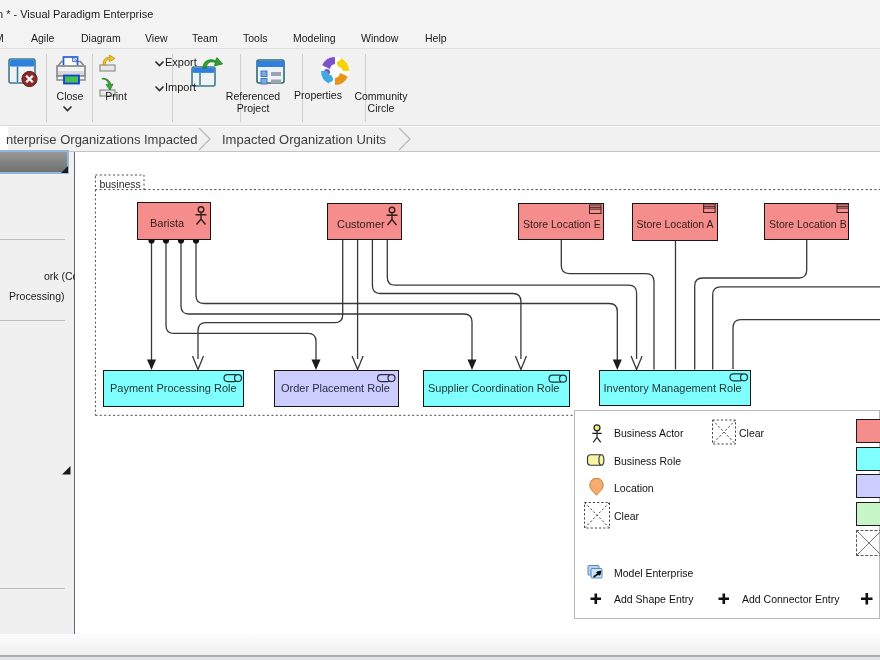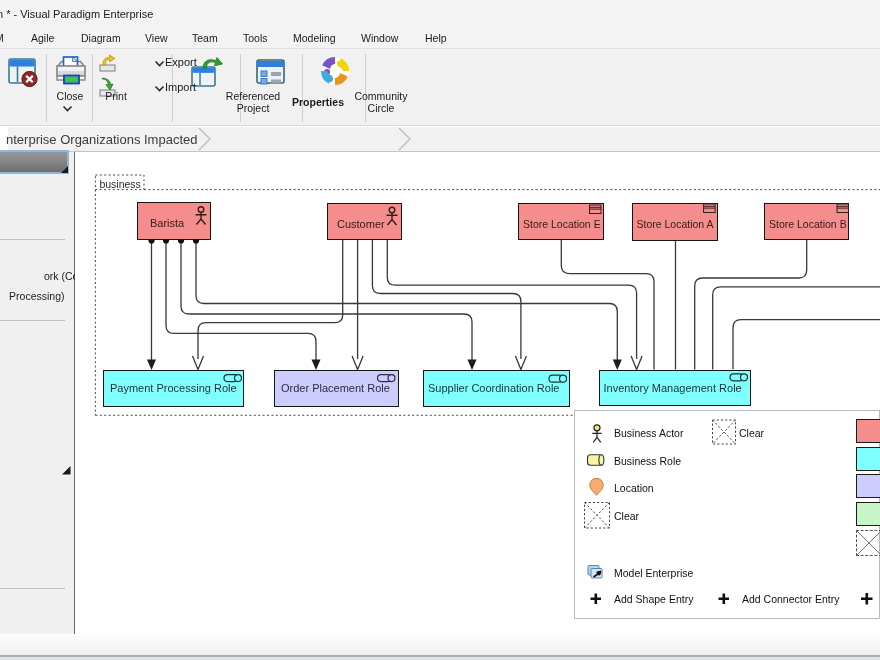--- a/index.html
+++ b/index.html
@@ -122,25 +122,26 @@
 
       <path d="M63.5 57.5 l4 4 l4 -4" fill="none" stroke="#2b2b2b" stroke-width="1.6"></path>
       <path d="M155.5 12.5 l4 4 l4 -4" fill="none" stroke="#2b2b2b" stroke-width="1.6"></path>
       <path d="M155.5 37.5 l4 4 l4 -4" fill="none" stroke="#2b2b2b" stroke-width="1.6"></path>
     </svg>
     <div class="tlabel" style="left:4px;top:41px;width:36px;">Close</div>
     <div class="tlabel" style="left:50px;top:41px;width:36px;">Print</div>
     <div class="tlabel" style="left:117px;top:7px;font-size:11px;">Export</div>
     <div class="tlabel" style="left:117px;top:32px;font-size:11px;">Import</div>
     <div class="tlabel" style="left:172px;top:41px;width:66px;">Referenced<br>Project</div>
-    <div class="tlabel" style="left:238px;top:47px;width:64px;font-weight:bold;">Properties</div>
+    <div class="tlabel" style="left:238px;top:40px;width:64px;">Properties</div>
     <div class="tlabel" style="left:300px;top:41px;width:66px;">Community<br>Circle</div>
   </div>
   <div class="abs" id="crumbbar">
     <span class="crumb" style="left:-2px">nterprise Organizations Impacted</span>
+    <span class="crumb" style="left:214px">Impacted Organization Units</span>
     <svg width="880" height="24" style="position:absolute;left:0;top:0">
       <path d="M191 1 L202 12 L191 23" fill="none" stroke="#bdbdbd" stroke-width="1.4"></path>
       <path d="M391 1 L402 12 L391 23" fill="none" stroke="#bdbdbd" stroke-width="1.4"></path>
     </svg>
   </div>
   <div class="abs" id="leftpanel">
     <div style="position:absolute;left:-2px;top:-2px;width:71px;height:24px;box-sizing:border-box;
         background:linear-gradient(#989898,#6f6f6f);border:2px solid #8fb9dc;"></div>
     <svg width="74" height="482" style="position:absolute;left:0;top:0">
       <path d="M68 21 L68 14 L61 21 Z" fill="#1a1a1a"></path>

